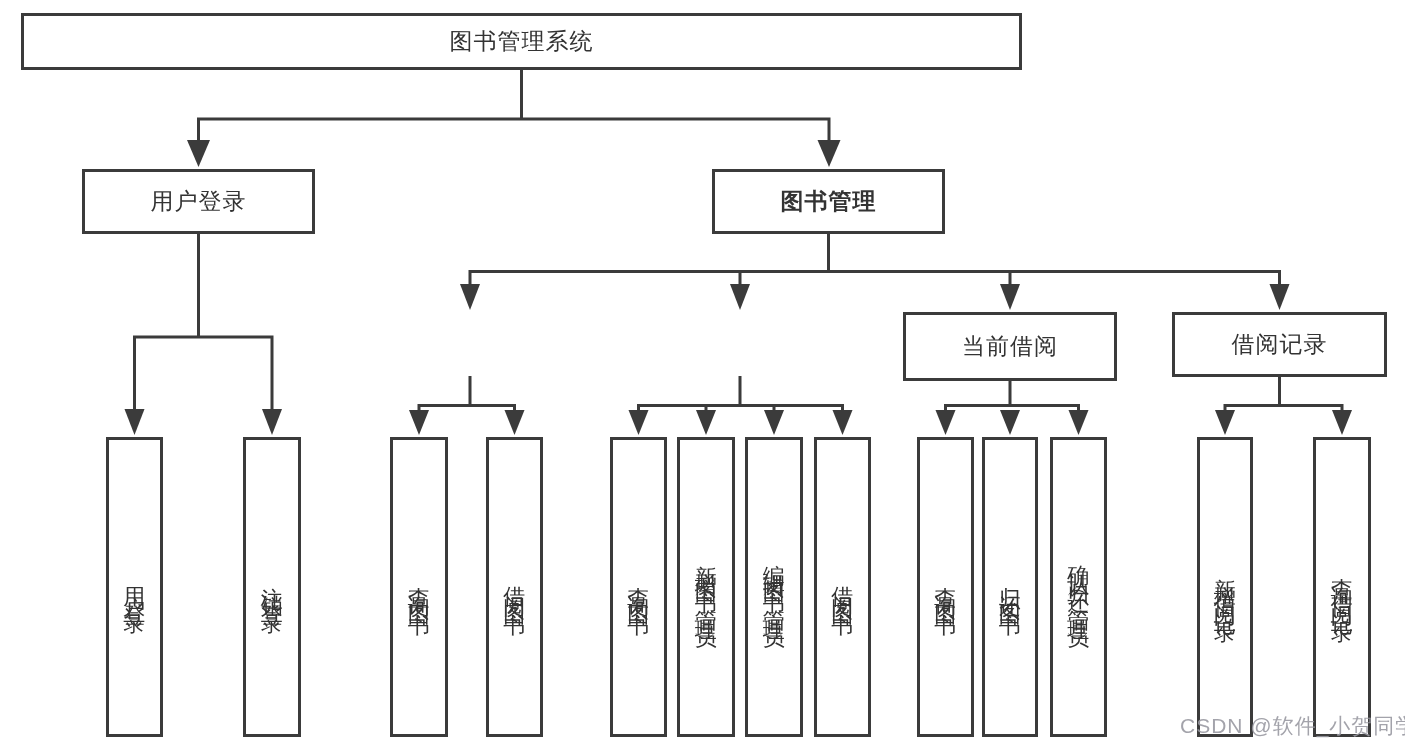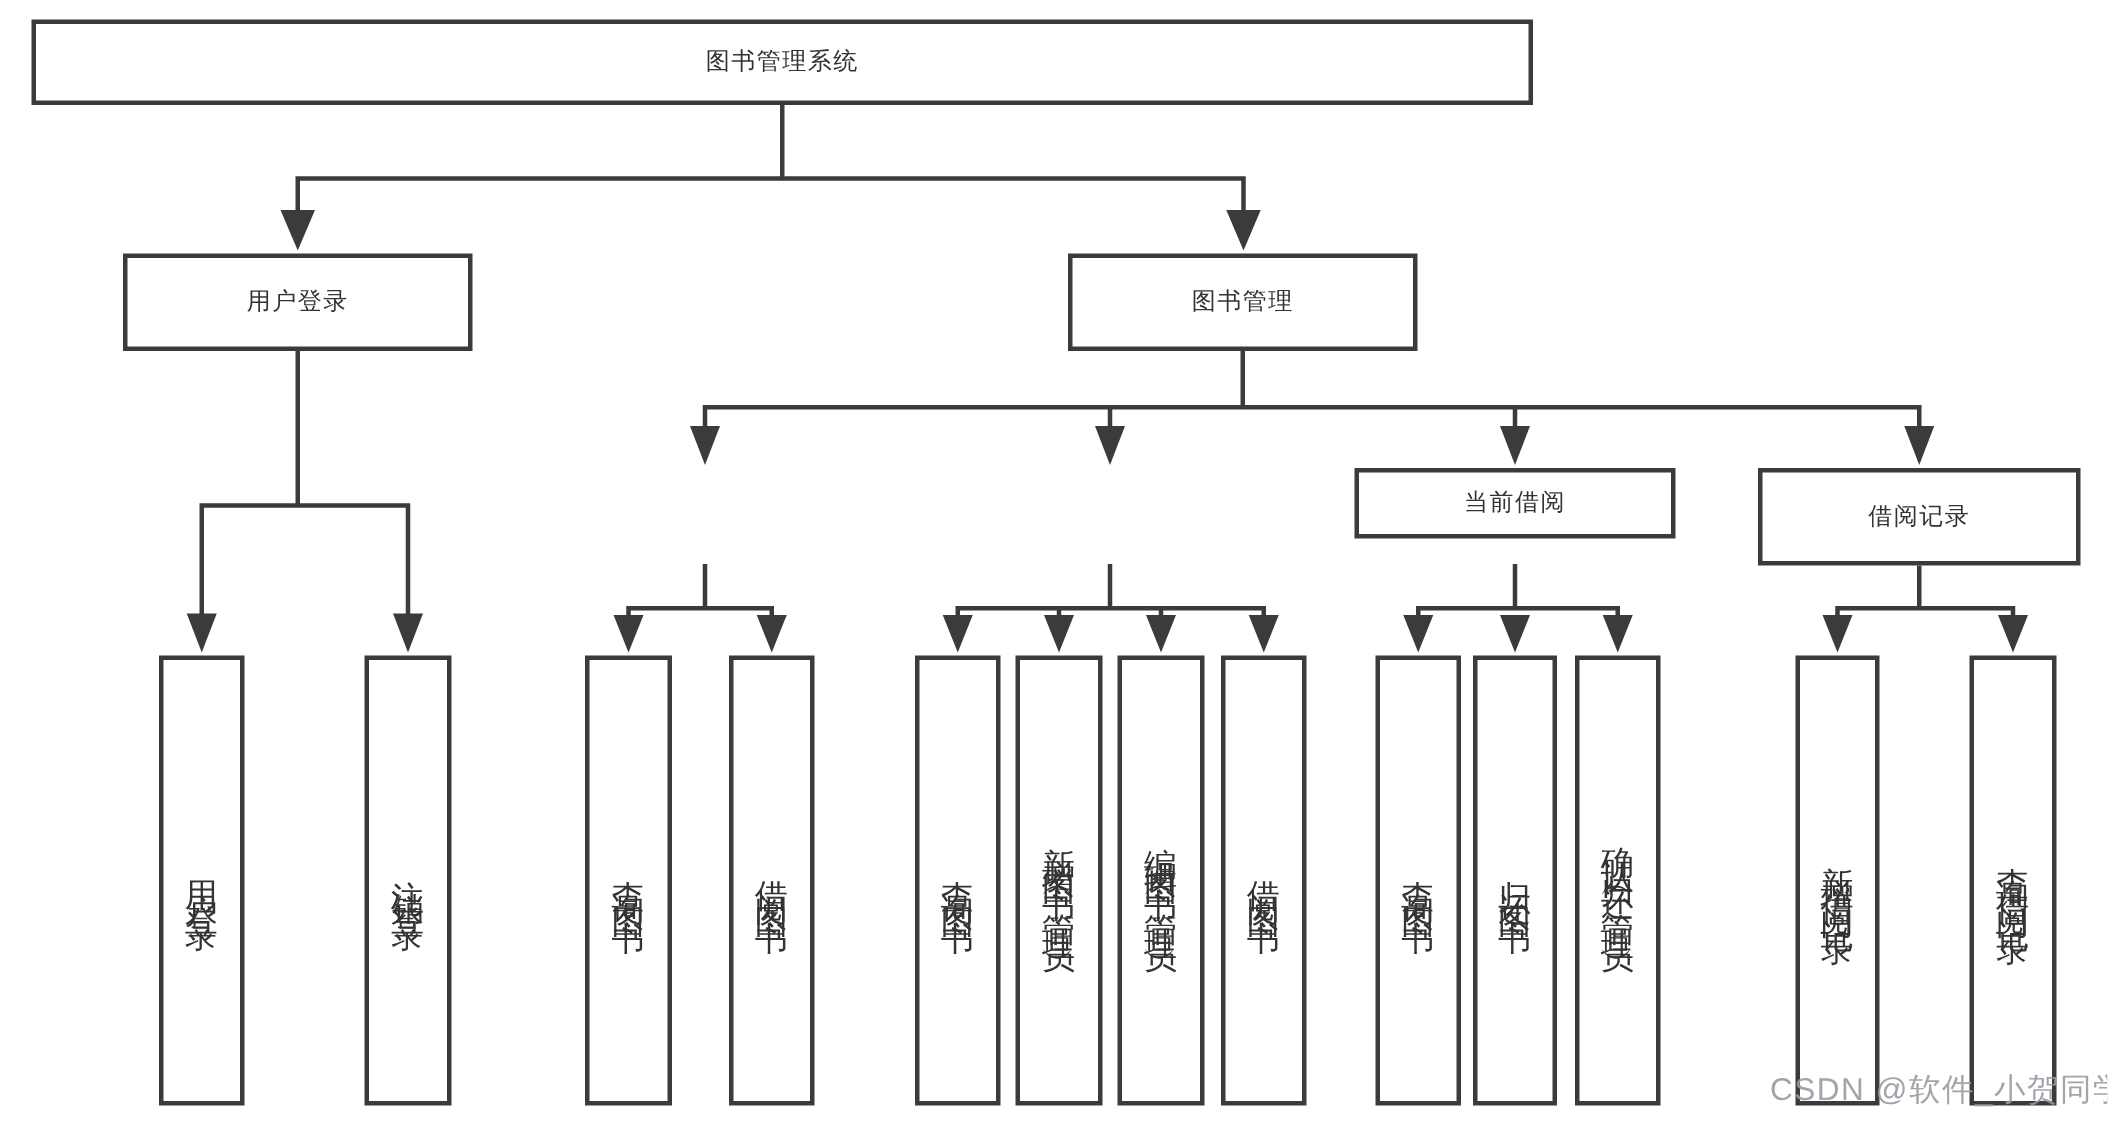--- a/index.html
+++ b/index.html
@@ -5,21 +5,21 @@
   html,body{margin:0;padding:0;background:#ffffff;}
   #stage{
     position:relative;width:1405px;height:747px;background:#ffffff;overflow:hidden;
     font-family:"Liberation Sans","DejaVu Sans",sans-serif;color:#333333;
   }
   #connectors{position:absolute;left:0;top:0;width:1405px;height:747px;}
   .box{
     position:absolute;background:#ffffff;border:3px solid #3b3b3b;box-sizing:border-box;
     display:flex;align-items:center;justify-content:center;
   }
-  .hlabel{font-size:16px;letter-spacing:1px;color:#333333;white-space:nowrap;}
+  .hlabel{font-size:23px;letter-spacing:1px;color:#333333;white-space:nowrap;}
   .leaf{top:437px;height:300px;}
   .vlabel{
     writing-mode:vertical-rl;text-orientation:mixed;
     font-size:22px;line-height:1.15;letter-spacing:9px;color:#333333;
   }
   #watermark{
     position:absolute;left:1180px;top:712px;font-size:21px;letter-spacing:1px;
     color:#9a9aa2;opacity:0.9;white-space:nowrap;z-index:5;
   }
 </style>
@@ -75,25 +75,25 @@
     </g>
   </svg>
 
   <div class="box" style="left:21px;top:13px;width:1001px;height:57px;">
     <span class="hlabel">图书管理系统</span>
   </div>
 
   <div class="box" style="left:82px;top:169px;width:233px;height:65px;">
     <span class="hlabel">用户登录</span>
   </div>
-  <div class="box" style="left:712px;top:169px;width:233px;height:65px;">
+  <div class="box" style="left:712px;top:169px;width:233px;height:65px;font-weight:bold;">
     <span class="hlabel">图书管理</span>
   </div>
 
-  <div class="box" style="left:903px;top:312px;width:214px;height:47px;">
+  <div class="box" style="left:903px;top:312px;width:214px;height:69px;">
     <span class="hlabel">当前借阅</span>
   </div>
   <div class="box" style="left:1172px;top:312px;width:215px;height:65px;">
     <span class="hlabel">借阅记录</span>
   </div>
 
   <div class="box leaf" style="left:106px;width:57px;">
     <span class="vlabel">用户登录</span>
   </div>
   <div class="box leaf" style="left:243px;width:58px;">

